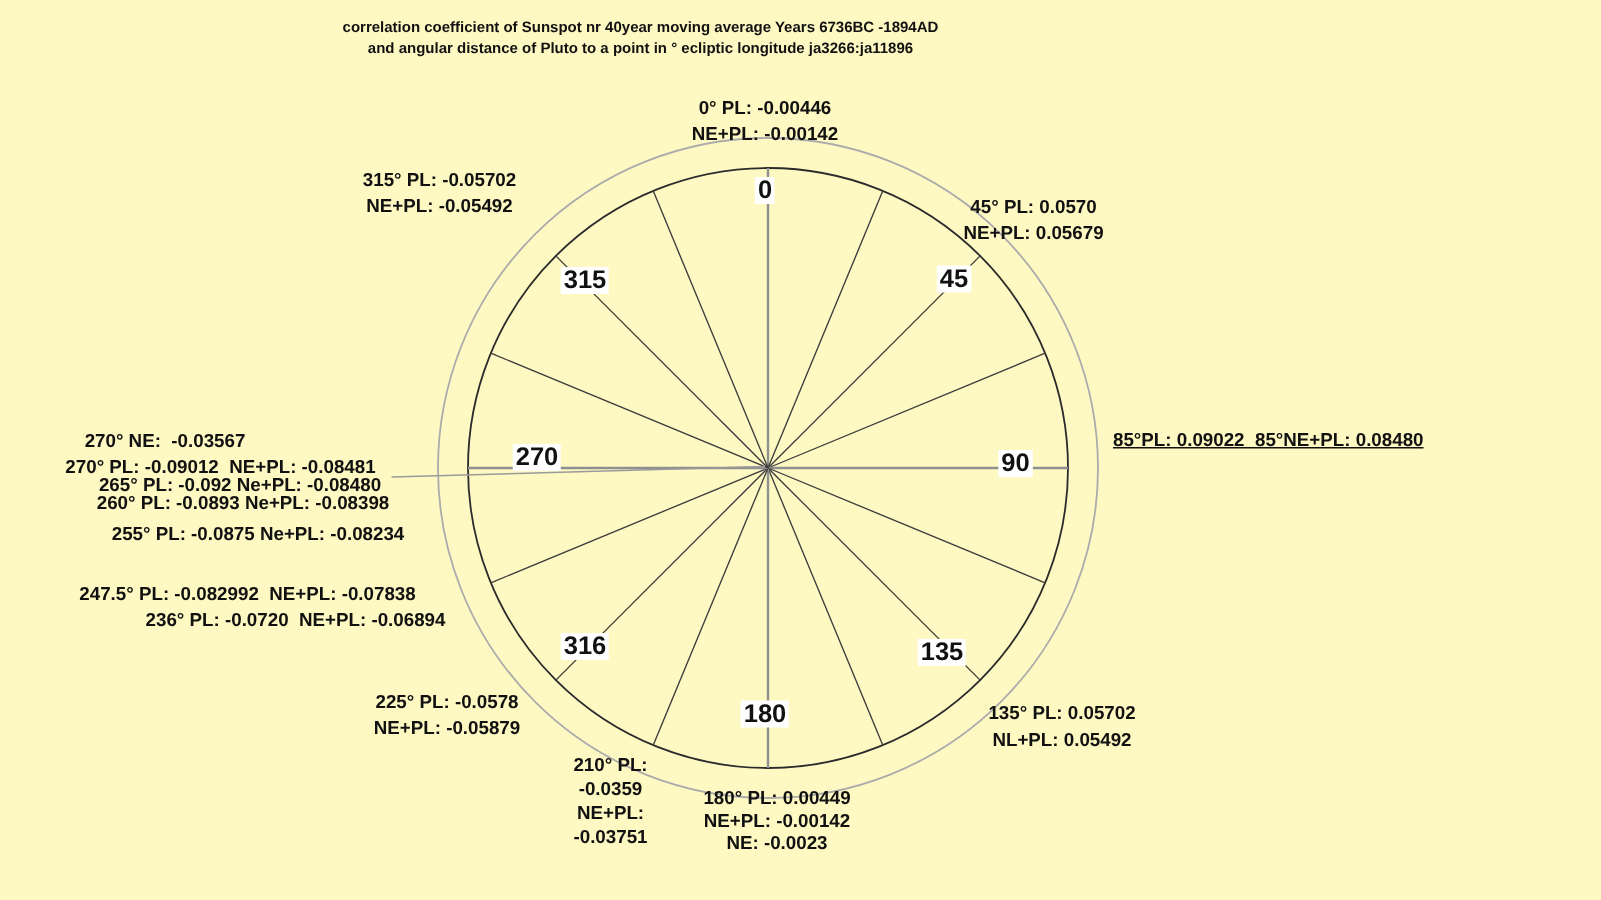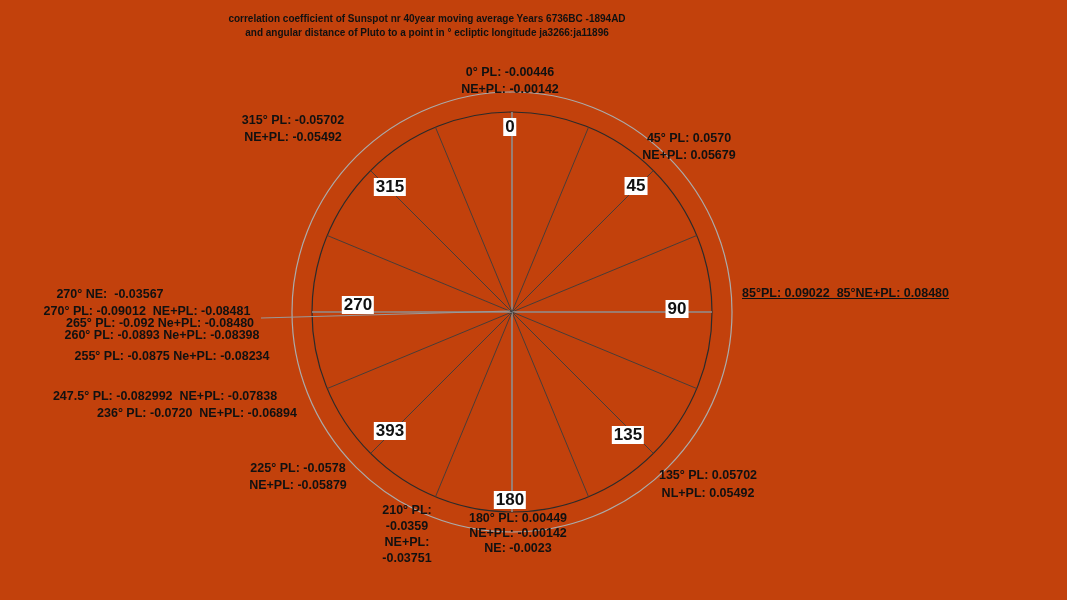--- a/index.html
+++ b/index.html
@@ -1,18 +1,18 @@
 <!DOCTYPE html>
 <html><head>
 <meta charset="utf-8">
 <style>
   html,body{margin:0;padding:0;background:#fff;}
   body{width:1067px;height:600px;position:relative;overflow:hidden;
        font-family:"Liberation Sans",sans-serif;}
-  .stage{position:absolute;inset:0;background:#c2410c;}
+  .stage{position:absolute;inset:0;background:#fef9c3;}
   .title-block{position:absolute;left:97px;top:12px;width:660px;text-align:center;
        color:#111;font-weight:bold;font-size:10px;line-height:14px;}
   .tick-label{position:absolute;transform:translate(-50%,-50%);
        font-weight:bold;font-size:17px;color:#111;background:#fff;
        padding:0 2px;line-height:18px;white-space:pre;}
   .annotation{position:absolute;font-weight:bold;font-size:12.5px;color:#111;}
   .annotation .ln{white-space:pre;}
   .annotation.center{transform:translateX(-50%);text-align:center;}
   .annotation.left{text-align:center;text-decoration:underline;}
   svg{position:absolute;left:0;top:0;}
@@ -46,40 +46,40 @@
   <div class="title-block">
     <div>correlation coefficient of Sunspot nr 40year moving average Years 6736BC -1894AD</div>
     <div>and angular distance of Pluto to a point in ° ecliptic longitude ja3266:ja11896</div>
   </div>
 
   <div id="labels-layer">
       <div class="tick-label" style="left: 510px; top: 127px;">0</div>
       <div class="tick-label" style="left: 636px; top: 186px;">45</div>
       <div class="tick-label" style="left: 677px; top: 309px;">90</div>
       <div class="tick-label" style="left: 628px; top: 435px;">135</div>
-      <div class="tick-label" style="left: 510px; top: 500px;">180</div>
-      <div class="tick-label" style="left: 390px; top: 431px;">393</div>
+      <div class="tick-label" style="left: 510px; top: 476px;">180</div>
+      <div class="tick-label" style="left: 390px; top: 431px;">316</div>
       <div class="tick-label" style="left: 358px; top: 305px;">270</div>
       <div class="tick-label" style="left: 390px; top: 187px;">315</div>
       <div class="annotation center" style="left: 510px; top: 64px; line-height: 17px;">
         <div class="ln">0° PL: -0.00446</div>
         <div class="ln">NE+PL: -0.00142</div>
       </div>
       <div class="annotation center" style="left: 689px; top: 130px; line-height: 17px;">
         <div class="ln">45° PL: 0.0570</div>
         <div class="ln">NE+PL: 0.05679</div>
       </div>
       <div class="annotation left" style="left: 742px; top: 285px; line-height: 17px;">
         <div class="ln">85°PL: 0.09022  85°NE+PL: 0.08480</div>
       </div>
       <div class="annotation center" style="left: 708px; top: 466px; line-height: 18px;">
         <div class="ln">135° PL: 0.05702</div>
         <div class="ln">NL+PL: 0.05492</div>
       </div>
-      <div class="annotation center" style="left: 518px; top: 511px; line-height: 15px;">
+      <div class="annotation center" style="left: 518px; top: 525px; line-height: 15px;">
         <div class="ln">180° PL: 0.00449</div>
         <div class="ln">NE+PL: -0.00142</div>
         <div class="ln">NE: -0.0023</div>
       </div>
       <div class="annotation center" style="left: 407px; top: 502px; line-height: 16px;">
         <div class="ln">210° PL:</div>
         <div class="ln">-0.0359</div>
         <div class="ln">NE+PL:</div>
         <div class="ln">-0.03751</div>
       </div>

